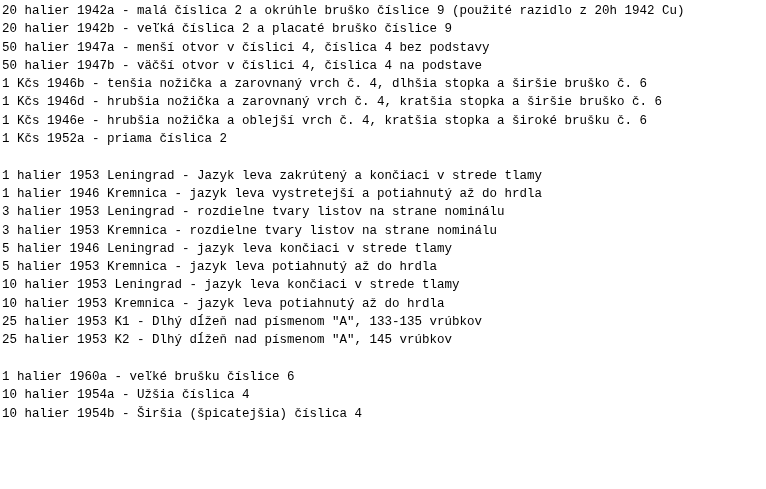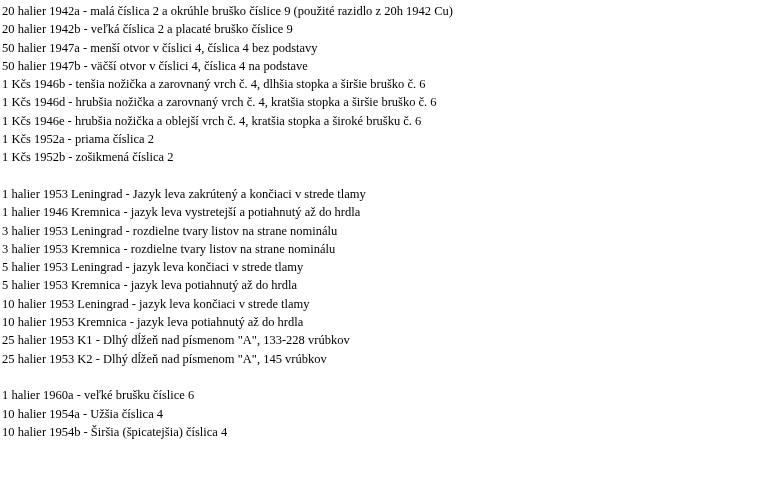--- a/index.html
+++ b/index.html
@@ -11,21 +11,21 @@
     width: 766px;
     height: 489px;
     overflow: hidden;
     font-family: "DejaVu Sans Mono", "Liberation Mono", monospace;
   }
   #doc {
     padding: 2px 0 0 2px;
     box-sizing: border-box;
   }
   .line {
-    font-family: Liberation Serif, serif;
+    font-family: Liberation Mono, monospace;
     font-size: 12.5px;
     line-height: 18.3px;
     color: #000000;
     white-space: pre;
     letter-spacing: 0px;
     height: 18.3px;
   }
   .blank {
     height: 18.3px;
   }
@@ -35,29 +35,28 @@
 
 <div id="doc">
     <div class="line">20 halier 1942a - malá číslica 2 a okrúhle bruško číslice 9 (použité razidlo z 20h 1942 Cu)</div>
     <div class="line">20 halier 1942b - veľká číslica 2 a placaté bruško číslice 9</div>
     <div class="line">50 halier 1947a - menší otvor v číslici 4, číslica 4 bez podstavy</div>
     <div class="line">50 halier 1947b - väčší otvor v číslici 4, číslica 4 na podstave</div>
     <div class="line">1 Kčs 1946b - tenšia nožička a zarovnaný vrch č. 4, dlhšia stopka a širšie bruško č. 6</div>
     <div class="line">1 Kčs 1946d - hrubšia nožička a zarovnaný vrch č. 4, kratšia stopka a širšie bruško č. 6</div>
     <div class="line">1 Kčs 1946e - hrubšia nožička a oblejší vrch č. 4, kratšia stopka a široké brušku č. 6</div>
     <div class="line">1 Kčs 1952a - priama číslica 2</div>
-    <div class="line">1 Kčs 1952b - zošikmená číslica 2</div>
     <div class="blank"></div>
     <div class="line">1 halier 1953 Leningrad - Jazyk leva zakrútený a končiaci v strede tlamy</div>
     <div class="line">1 halier 1946 Kremnica - jazyk leva vystretejší a potiahnutý až do hrdla</div>
     <div class="line">3 halier 1953 Leningrad - rozdielne tvary listov na strane nominálu</div>
     <div class="line">3 halier 1953 Kremnica - rozdielne tvary listov na strane nominálu</div>
-    <div class="line">5 halier 1953 Leningrad - jazyk leva končiaci v strede tlamy</div>
+    <div class="line">5 halier 1946 Leningrad - jazyk leva končiaci v strede tlamy</div>
     <div class="line">5 halier 1953 Kremnica - jazyk leva potiahnutý až do hrdla</div>
     <div class="line">10 halier 1953 Leningrad - jazyk leva končiaci v strede tlamy</div>
     <div class="line">10 halier 1953 Kremnica - jazyk leva potiahnutý až do hrdla</div>
-    <div class="line">25 halier 1953 K1 - Dlhý dĺžeň nad písmenom "A", 133-228 vrúbkov</div>
+    <div class="line">25 halier 1953 K1 - Dlhý dĺžeň nad písmenom "A", 133-135 vrúbkov</div>
     <div class="line">25 halier 1953 K2 - Dlhý dĺžeň nad písmenom "A", 145 vrúbkov</div>
     <div class="blank"></div>
     <div class="line">1 halier 1960a - veľké brušku číslice 6</div>
     <div class="line">10 halier 1954a - Užšia číslica 4</div>
     <div class="line">10 halier 1954b - Širšia (špicatejšia) číslica 4</div>
   </div>
 
 </body></html>

